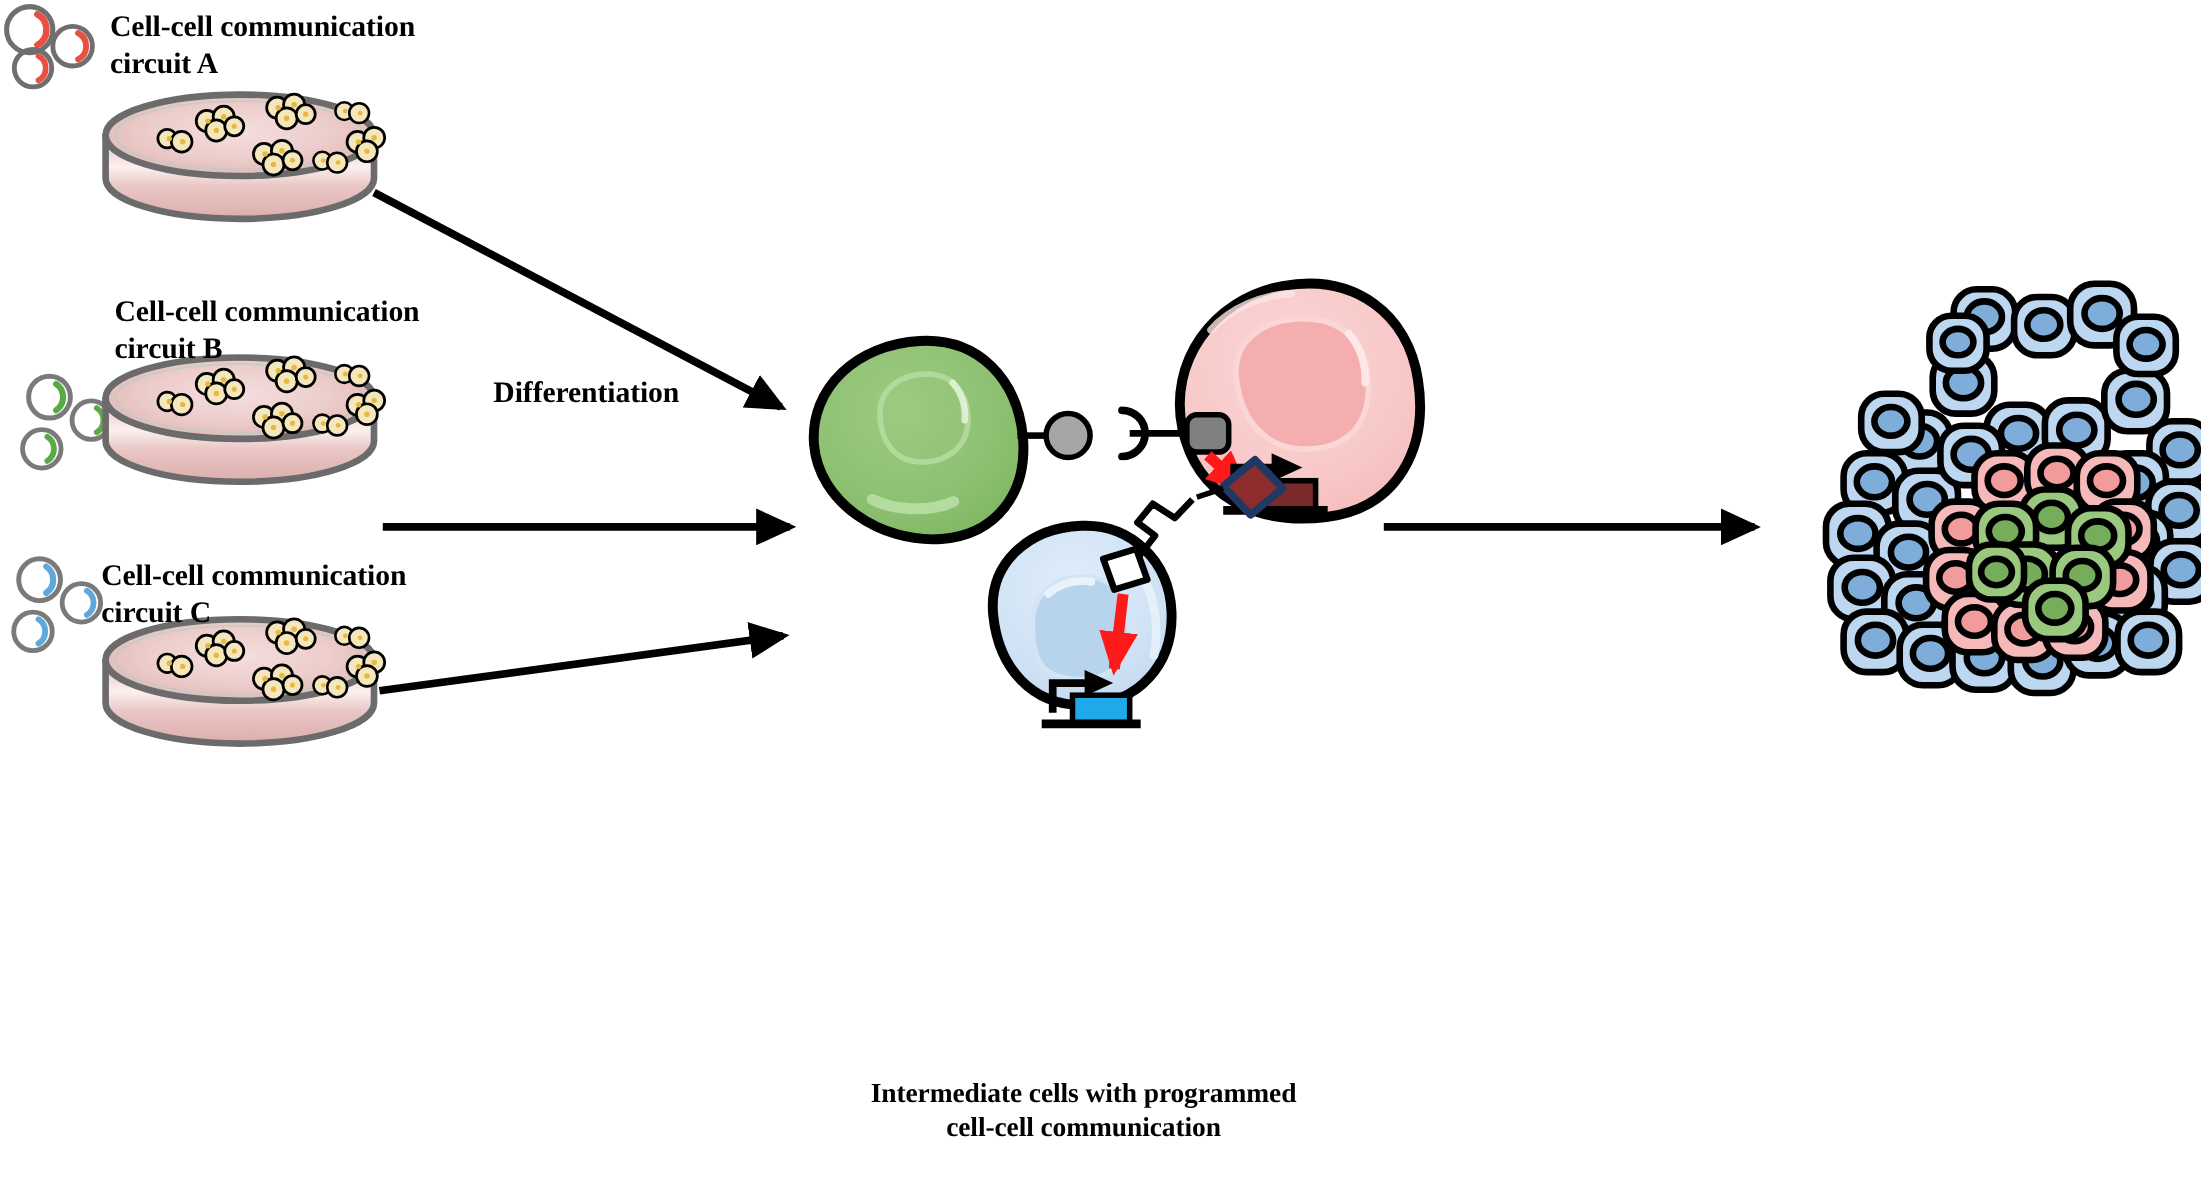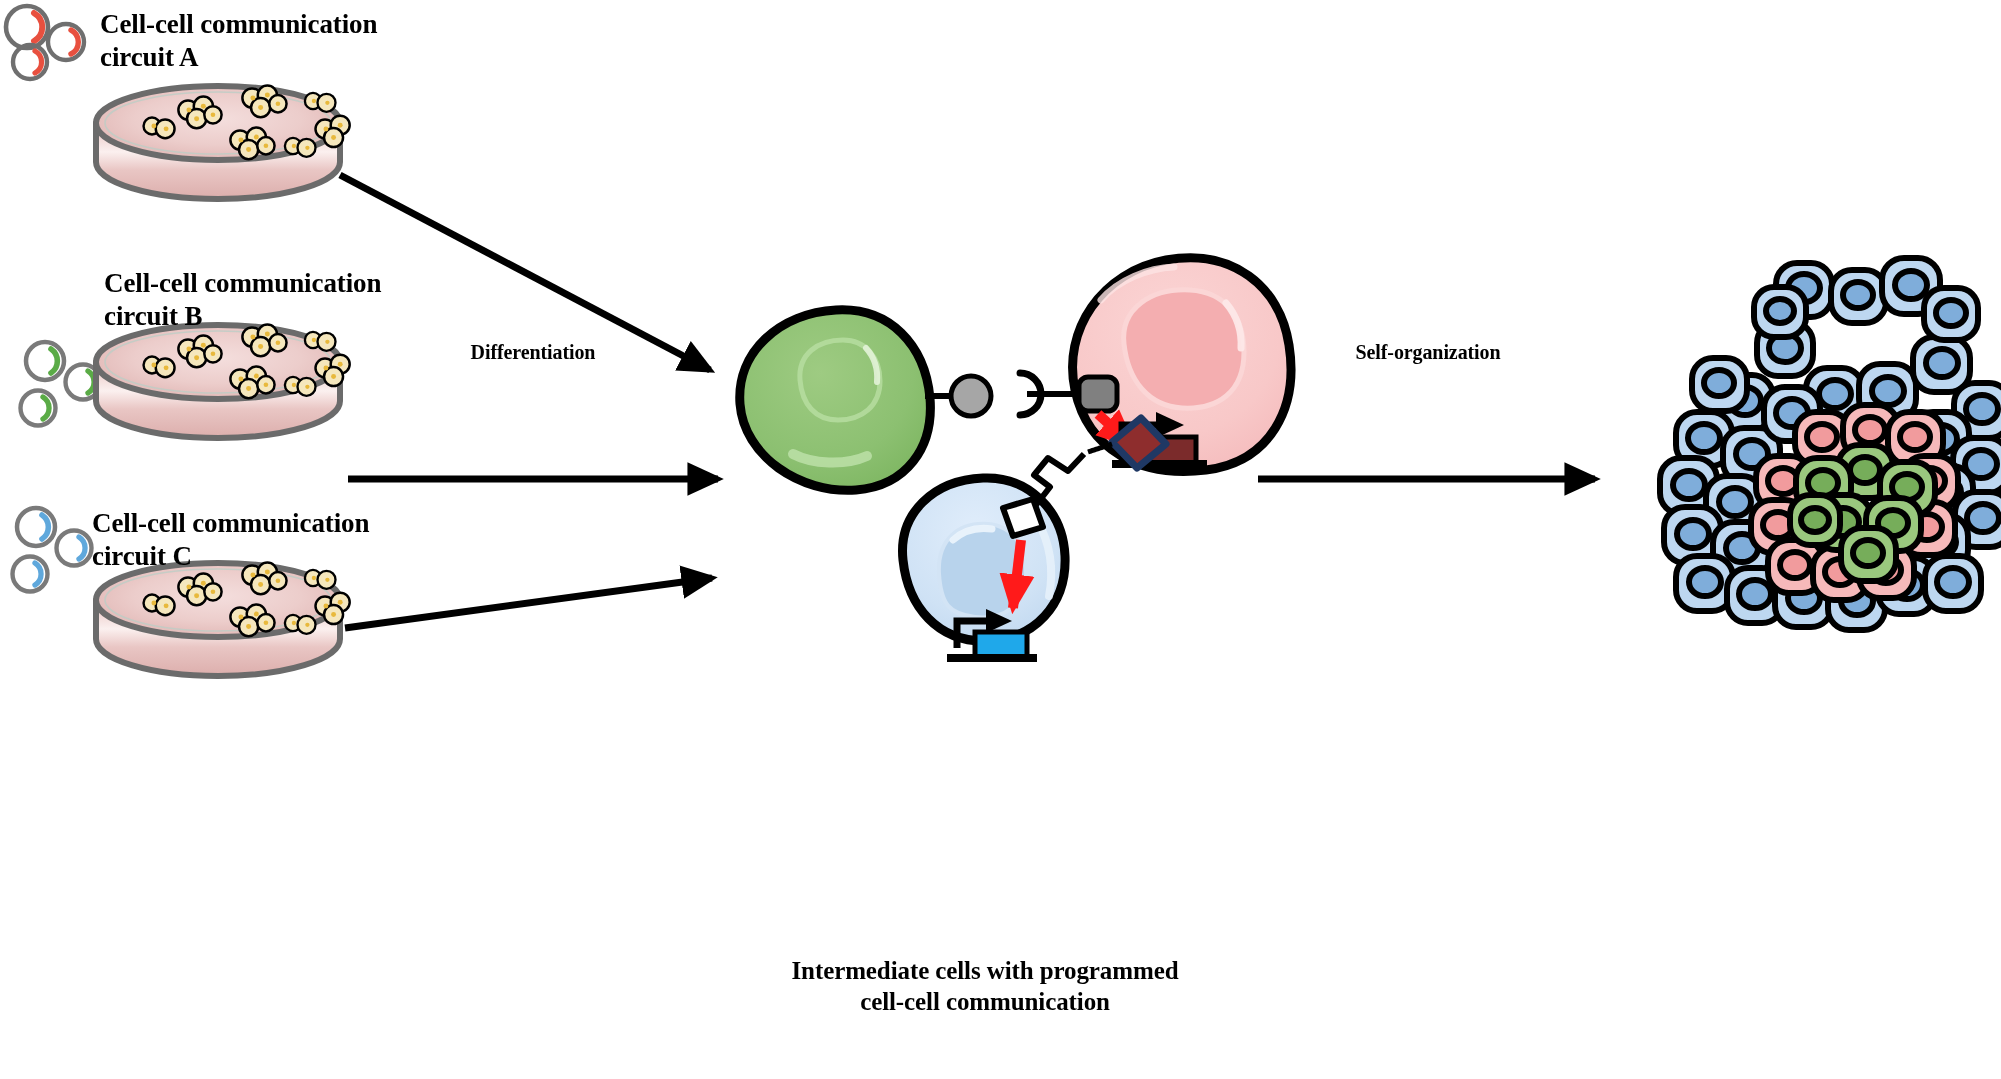--- a/index.html
+++ b/index.html
@@ -25,21 +25,21 @@
   .label {
     position: absolute;
     font-family: "Liberation Serif", "DejaVu Serif", serif;
     font-weight: bold;
     color: #000000;
     line-height: 1.22;
     white-space: pre-line;
     letter-spacing: -0.1px;
   }
   .circuit-label { font-size: 27px; width: 330px; }
-  .arrow-label { font-size: 20px; text-align: center; }
+  .arrow-label { font-size: 27px; text-align: center; }
   .bottom-label { font-size: 25px; text-align: center; }
 </style>
 </head>
 <body>
 
 <div class="stage">
 
 <svg class="figure" width="2001" height="1079" viewBox="0 0 2001 1079">
   <defs>
     <radialGradient id="dishTop" cx="50%" cy="45%" r="62%">
@@ -572,20 +572,19 @@
 circuit A</div>
 
 <div class="label circuit-label" style="left:104px; top:267px;">Cell-cell communication
 circuit B</div>
 
 <div class="label circuit-label" style="left:92px; top:507px;">Cell-cell communication
 circuit C</div>
 
 <div class="label arrow-label" style="left:348px; top:340px; width:370px;">Differentiation</div>
 
-<div class="label arrow-label" style="left:1248px; top:340px; width:360px;">Self-organization</div>
-
-
-<div class="label bottom-label" style="left:700px; top:956px; width:570px;">Intermediate cells with programmed
+
+
+<div class="label bottom-label" style="left:700px; top:980px; width:570px;">Intermediate cells with programmed
 cell-cell communication</div>
 
 
 </div>
 
 </body></html>

